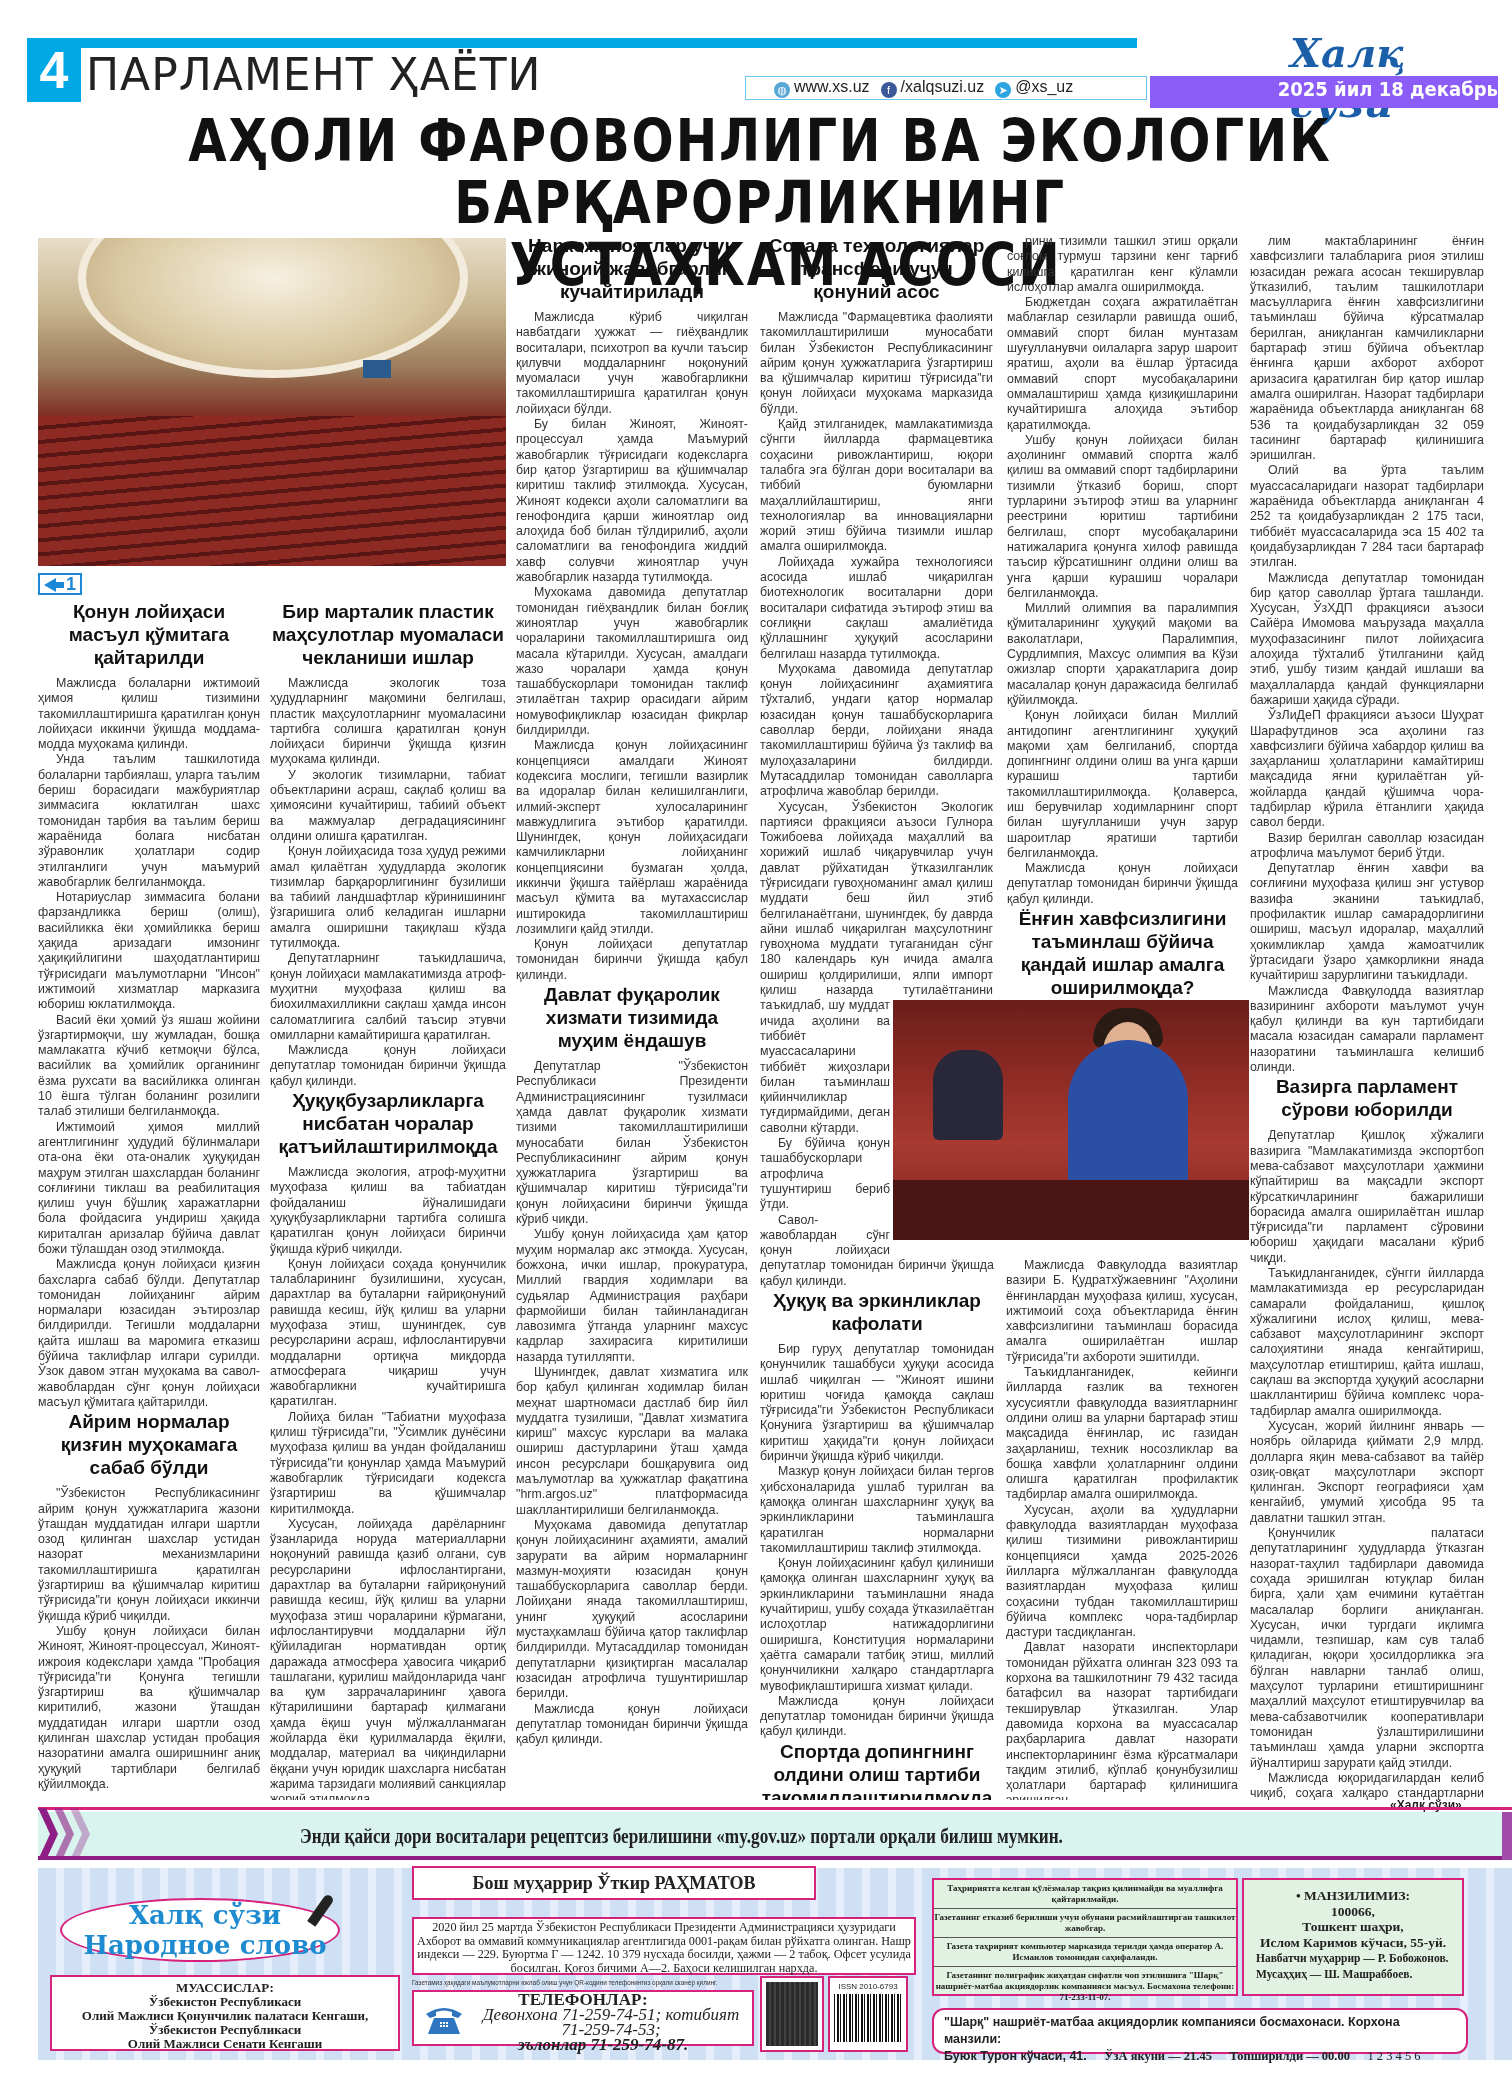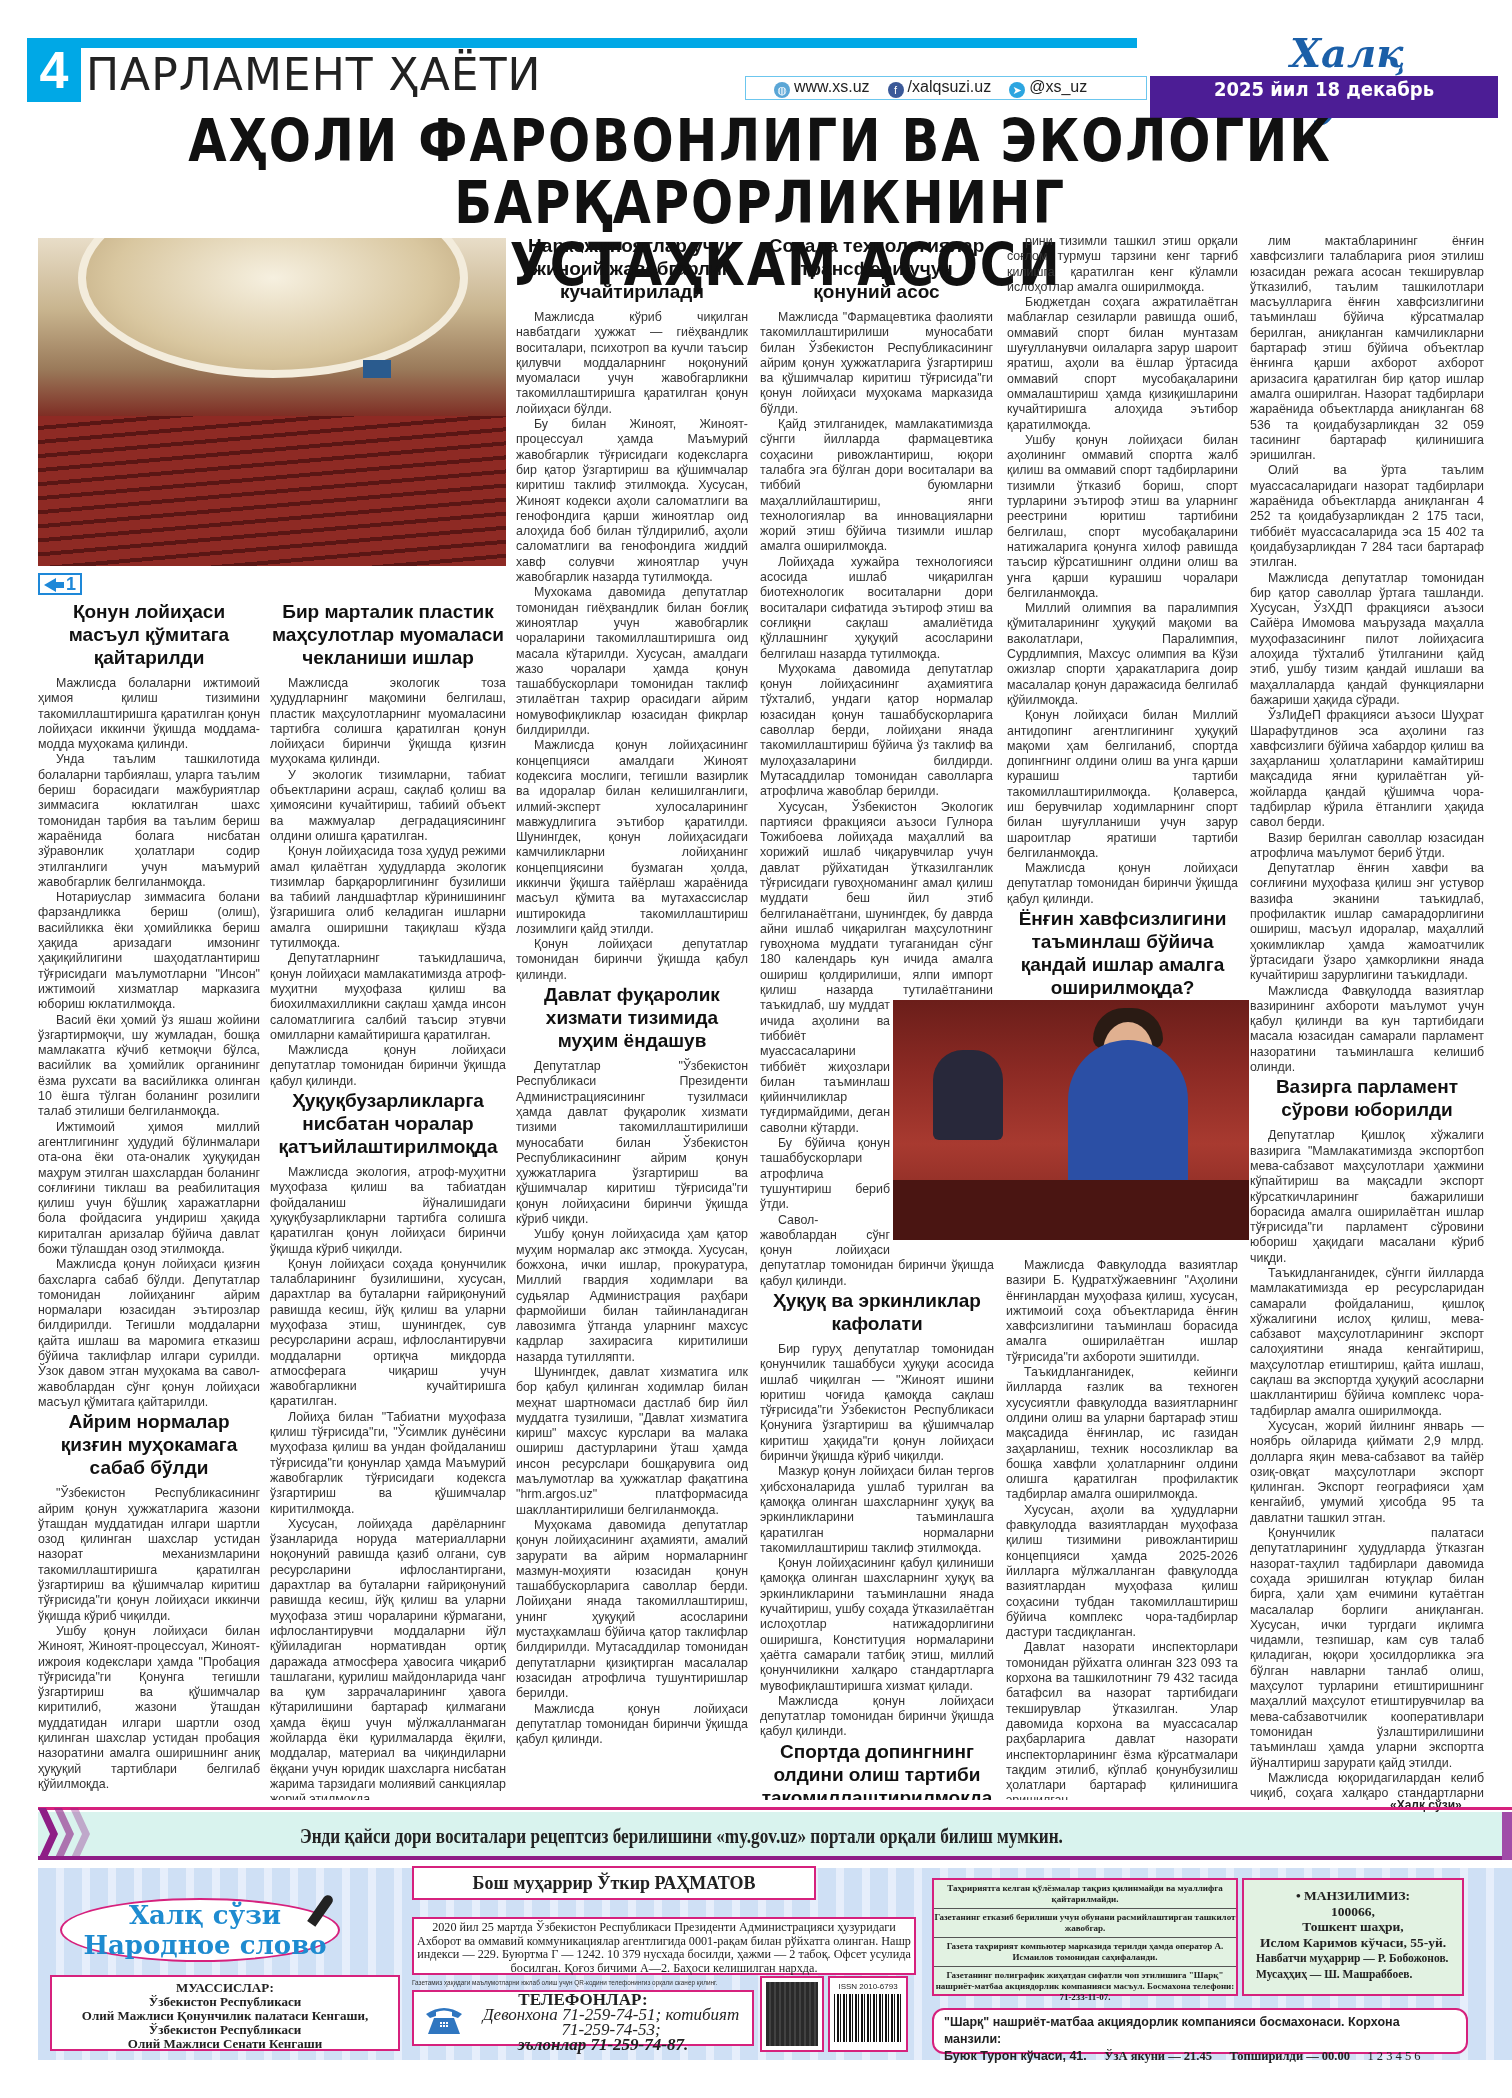--- a/index.html
+++ b/index.html
@@ -3,23 +3,23 @@
 <meta charset="utf-8">
 <style>
 *{box-sizing:border-box;margin:0;padding:0}
 body{width:1512px;height:2098px;background:#fff;font-family:"Liberation Sans",sans-serif;color:#1a1a1a;position:relative;overflow:hidden}
 .abs{position:absolute}
 
 #topbar{left:27px;top:38px;width:1110px;height:10px;background:#00a8e6}
 #pagenum{left:27px;top:38px;width:54px;height:64px;background:#00a8e6;color:#fff;font:bold 52px/64px "Liberation Sans",sans-serif;text-align:center}
 #section{left:86px;top:50px;height:50px;font:44px/50px "DejaVu Sans",sans-serif;color:#222;letter-spacing:1px}
 #brand{left:1290px;top:28px;font:bold italic 40px/50px "DejaVu Serif",serif;color:#1b5fa8}
-#links{left:745px;top:76px;width:402px;height:24px;border:1px solid #6cc6ee;background:#fff;display:flex;align-items:center;gap:18px;padding-left:28px;font-size:16px;color:#222}
+#links{left:745px;top:76px;width:402px;height:24px;border:1px solid #6cc6ee;background:#fff;display:flex;align-items:center;gap:11px;padding-left:28px;font-size:16px;color:#222}
 #links span.ic{display:inline-block;width:16px;height:16px;border-radius:50%;color:#fff;font-size:11px;line-height:16px;text-align:center;margin-right:4px;vertical-align:-2px}
-#date{left:1150px;top:76px;width:348px;height:42px;background:#4c1d95;color:#fff;font:bold 20px/27px "DejaVu Sans Condensed","DejaVu Sans",sans-serif;text-align:center}
+#date{left:1150px;top:76px;width:348px;height:32px;background:#8b5cf6;color:#fff;font:bold 20px/27px "DejaVu Sans Condensed","DejaVu Sans",sans-serif;text-align:right}
 #headline{left:40px;top:110px;width:1440px;text-align:center;font:bold 58px/62px "DejaVu Sans Condensed","DejaVu Sans",sans-serif;letter-spacing:2px;transform:scaleX(0.95);transform-origin:center;color:#111}
 
 .col{position:absolute;top:234px;font-size:12.4px;line-height:15.3px;text-align:justify;color:#333}
 .col p{text-indent:18px}
 .col h3{font:bold 19px/23px "Liberation Sans",sans-serif;text-align:center;color:#111;margin:0 0 7px}
 #photo1{left:38px;top:238px;width:468px;height:328px;background:linear-gradient(180deg,#e8ddc8 0%,#c8b48e 22%,#9a7a5a 40%,#7d2a22 55%,#a6342a 75%,#5e1c18 100%);overflow:hidden}
 #photo1 .dome{position:absolute;left:40px;top:-60px;width:390px;height:200px;border-radius:50%;border:8px solid #f3ecdc;background:radial-gradient(ellipse at center,#f6f0e0 0%,#d9c7a0 60%,#b59c72 100%)}
 #photo1 .screen{position:absolute;left:325px;top:122px;width:28px;height:18px;background:#2a5b8e}
 #photo1 .rows{position:absolute;left:0;right:0;bottom:0;height:150px;background:repeating-linear-gradient(175deg,#8e2a24 0 10px,#5a1614 10px 14px)}
 #back{left:38px;top:573px;width:44px;height:22px;border:2px solid #1e88d8;color:#1e88d8;font:bold 18px/18px "Liberation Sans",sans-serif;text-align:right;padding-right:4px}

